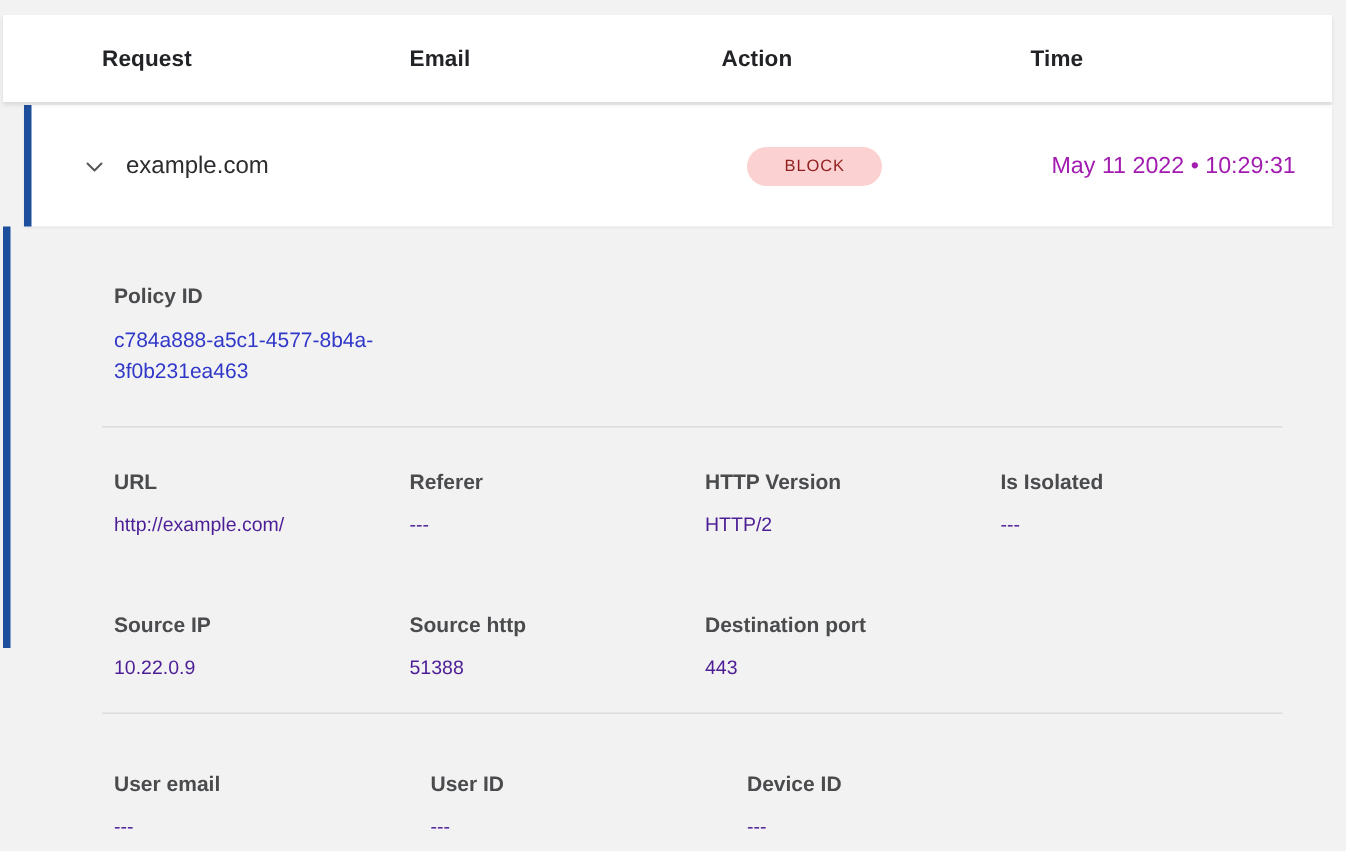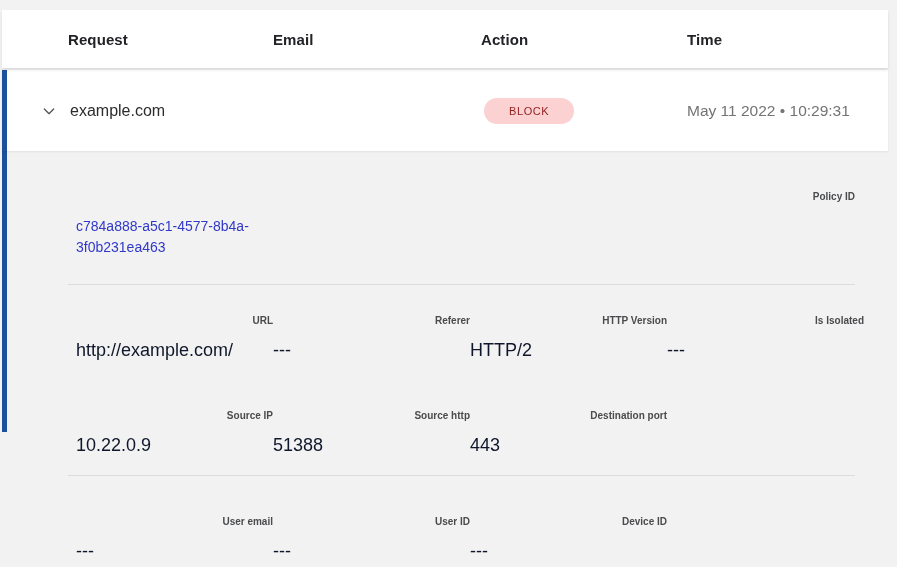--- a/index.html
+++ b/index.html
@@ -33,21 +33,21 @@
     letter-spacing: 0.1px;
   }
   .th-request { padding-left: 66px; width: 271px; }
   .th-email   { width: 208px; }
   .th-action  { width: 206px; }
   .th-time    { flex: 1; }
 
   
   .log-row {
     position: absolute;
-    top: 70px; left: 2px; right: 9px;
+    top: 70px; left: 16px; right: 9px;
     height: 81px;
     background: #ffffff;
     border-left: 5px solid #1d4f9c;
     display: flex;
     align-items: center;
     box-shadow: 0 1px 2px rgba(0,0,0,0.07);
     z-index: 1;
     cursor: pointer;
   }
   .chevron-wrap {
@@ -75,44 +75,43 @@
     border-radius: 15px;
     background: #fbd1d1;
     color: #911f1f;
     font-size: 11px;
     font-weight: normal;
     letter-spacing: 0.6px;
   }
   .cell-time {
     flex: 1;
     font-size: 15.5px;
-    color: #737373;
+    color: #a21caf;
     line-height: 24px;
   }
   .cell-time span { display: block; }
 
   
   .expanded {
     position: absolute;
     top: 151px; left: 2px; right: 0; bottom: 0;
     border-left: 5px solid #1d4f9c;
     background: #f2f2f3;
     padding: 36px 42px 0 69px;
   }
   .field-label {
-    font-size: 10px;
+    font-size: 14px;
     font-weight: bold;
     color: #4a4b4d;
     line-height: 20px;
-    text-align: right;
   }
   .field-value {
     margin-top: 9px;
-    font-size: 18px;
-    color: #0f172a;
+    font-size: 13px;
+    color: #4c1d95;
     line-height: 20px;
   }
   .policy-link {
     display: inline-block;
     margin-top: 9px;
     width: 205px;
     font-size: 14px;
     line-height: 21px;
     color: #3038c8;
     text-decoration: none;
@@ -124,21 +123,21 @@
     margin-left: -8px;
   }
   .divider-1 { margin-top: 26px; }
   .divider-2 { margin-top: 20px; }
   .grid {
     display: grid;
     grid-template-columns: repeat(4, 197px);
     row-gap: 46px;
   }
   .grid-main { margin-top: 26px; }
-  .grid-user { margin-top: 36px; }
+  .grid-user { margin-top: 36px; gap: 14px; }
 </style>
 </head>
 <body>
 
 <div class="screen">
 
   <div class="table-header">
     <div class="th th-request">Request</div>
     <div class="th th-email">Email</div>
     <div class="th th-action">Action</div>

